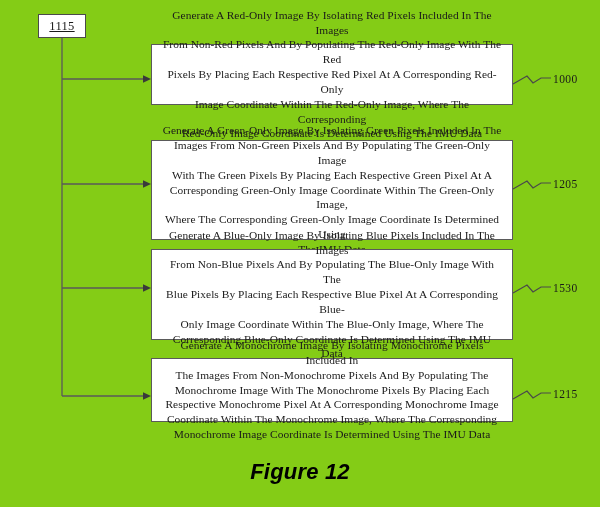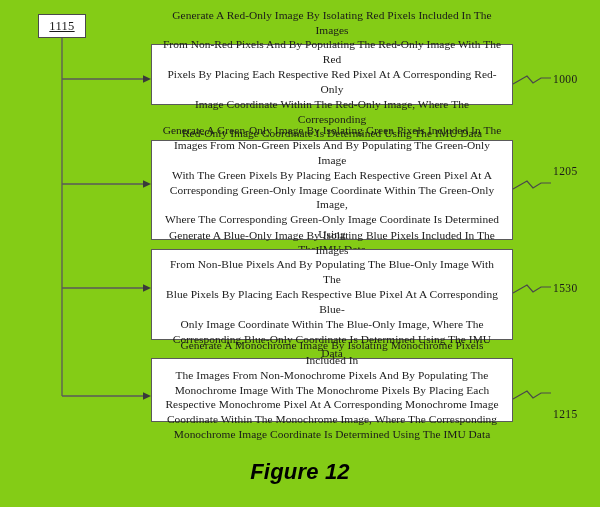--- a/index.html
+++ b/index.html
@@ -70,23 +70,23 @@
   #step-box-3 { top: 358px; height: 64px; }
   
   .ref-num {
     position: absolute;
     font-size: 11.5px;
     line-height: 1;
     letter-spacing: 0.4px;
     color: #1a1a1a;
   }
   #ref-num-0 { left: 553px; top: 74px; }
-  #ref-num-1 { left: 553px; top: 166px; }
+  #ref-num-1 { left: 553px; top: 179px; }
   #ref-num-2 { left: 553px; top: 283px; }
-  #ref-num-3 { left: 553px; top: 409px; }
+  #ref-num-3 { left: 553px; top: 389px; }
   
   #figure-caption {
     position: absolute;
     left: 0;
     top: 459px;
     width: 600px;
     text-align: center;
     font-family: "Liberation Sans", "DejaVu Sans", sans-serif;
     font-weight: bold;
     font-style: italic;

